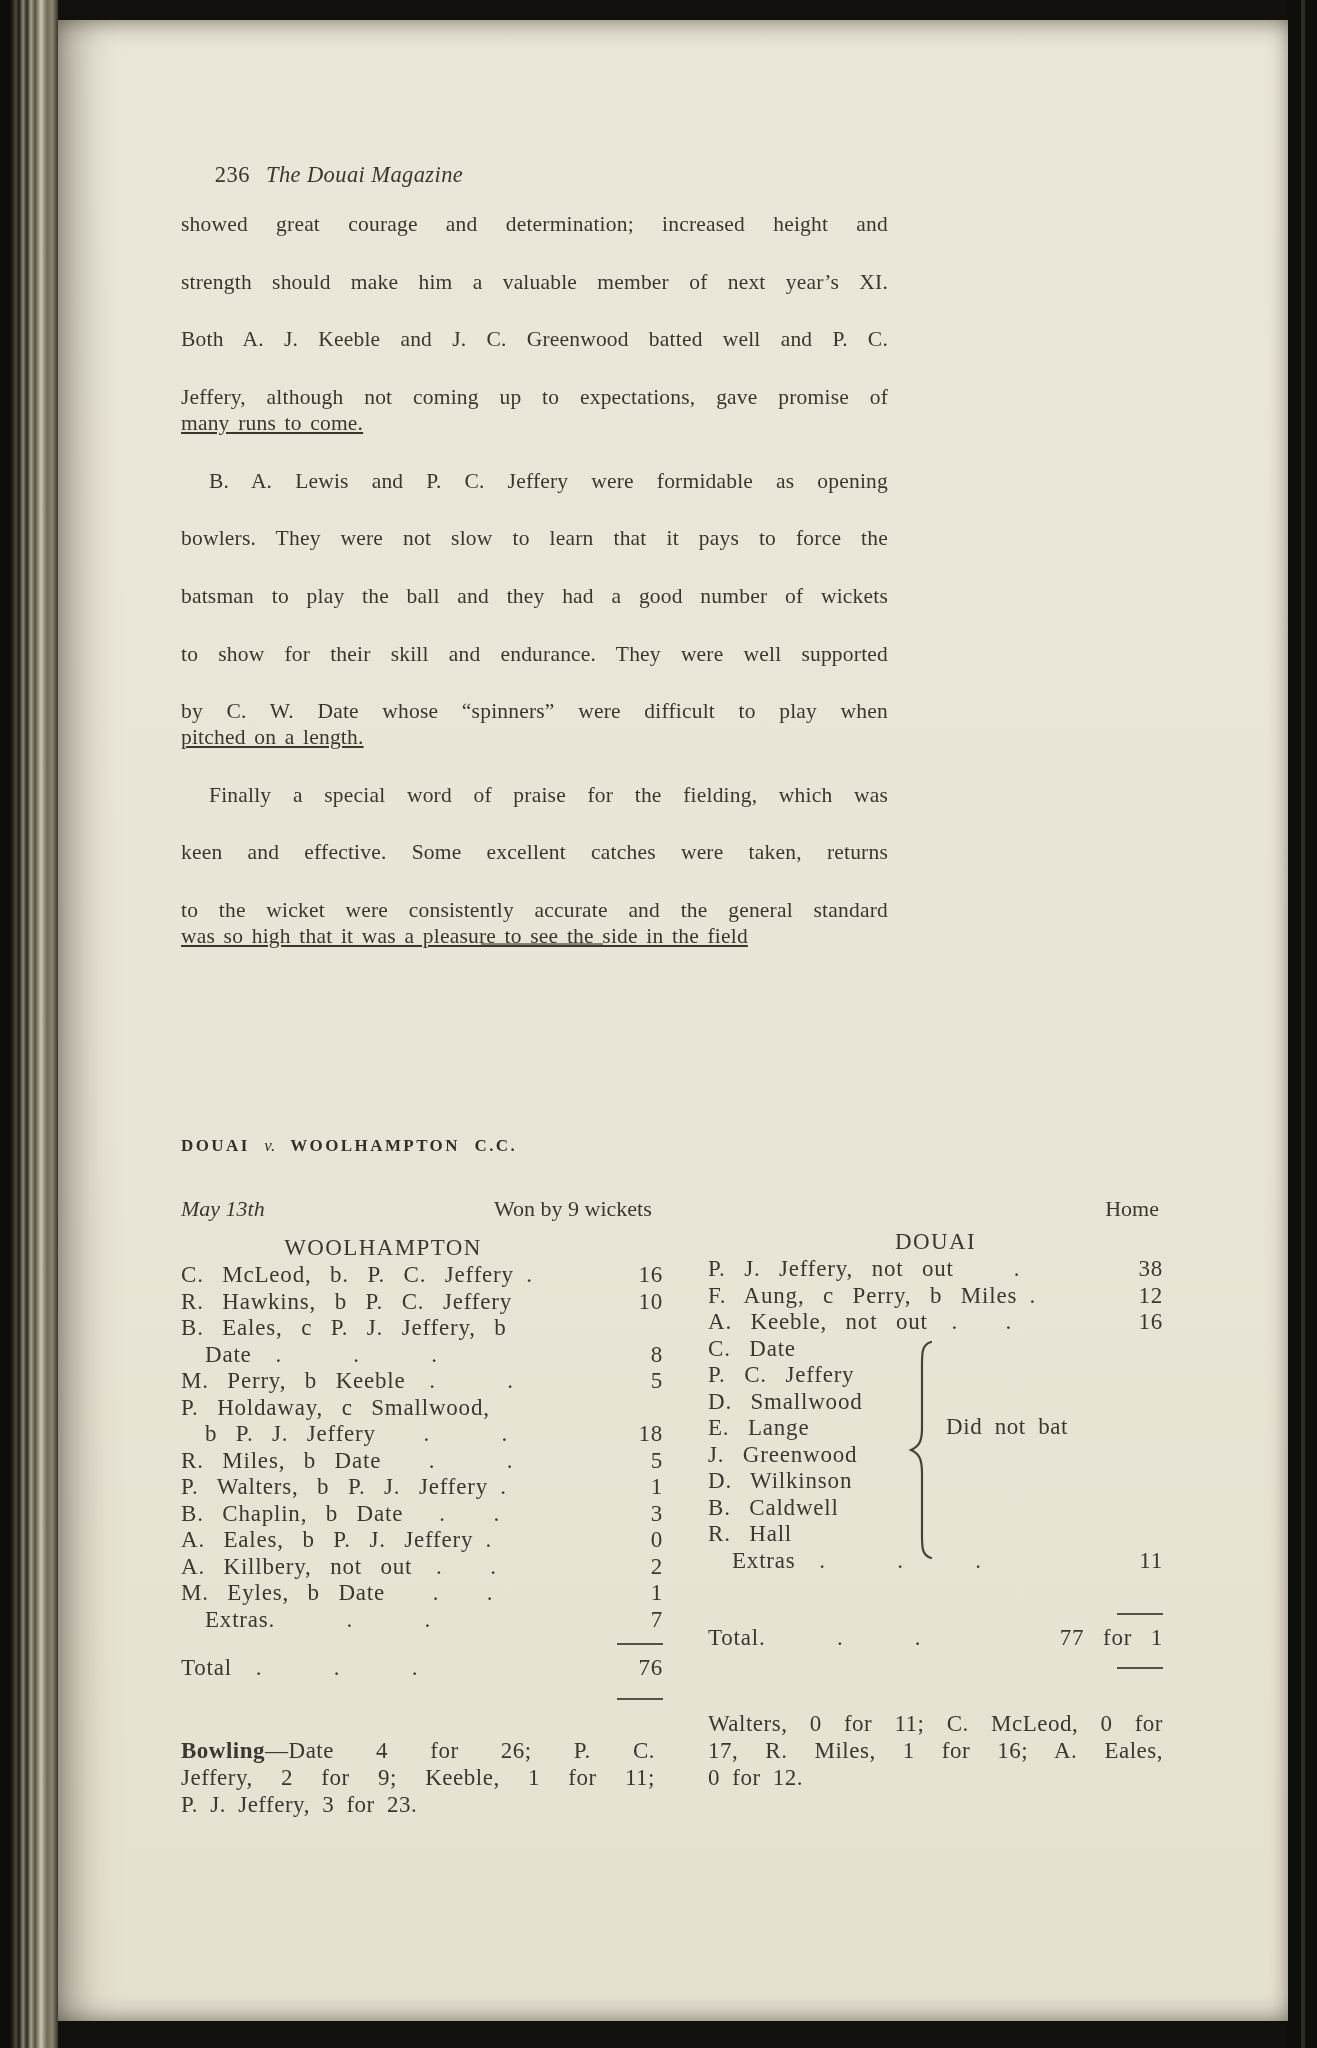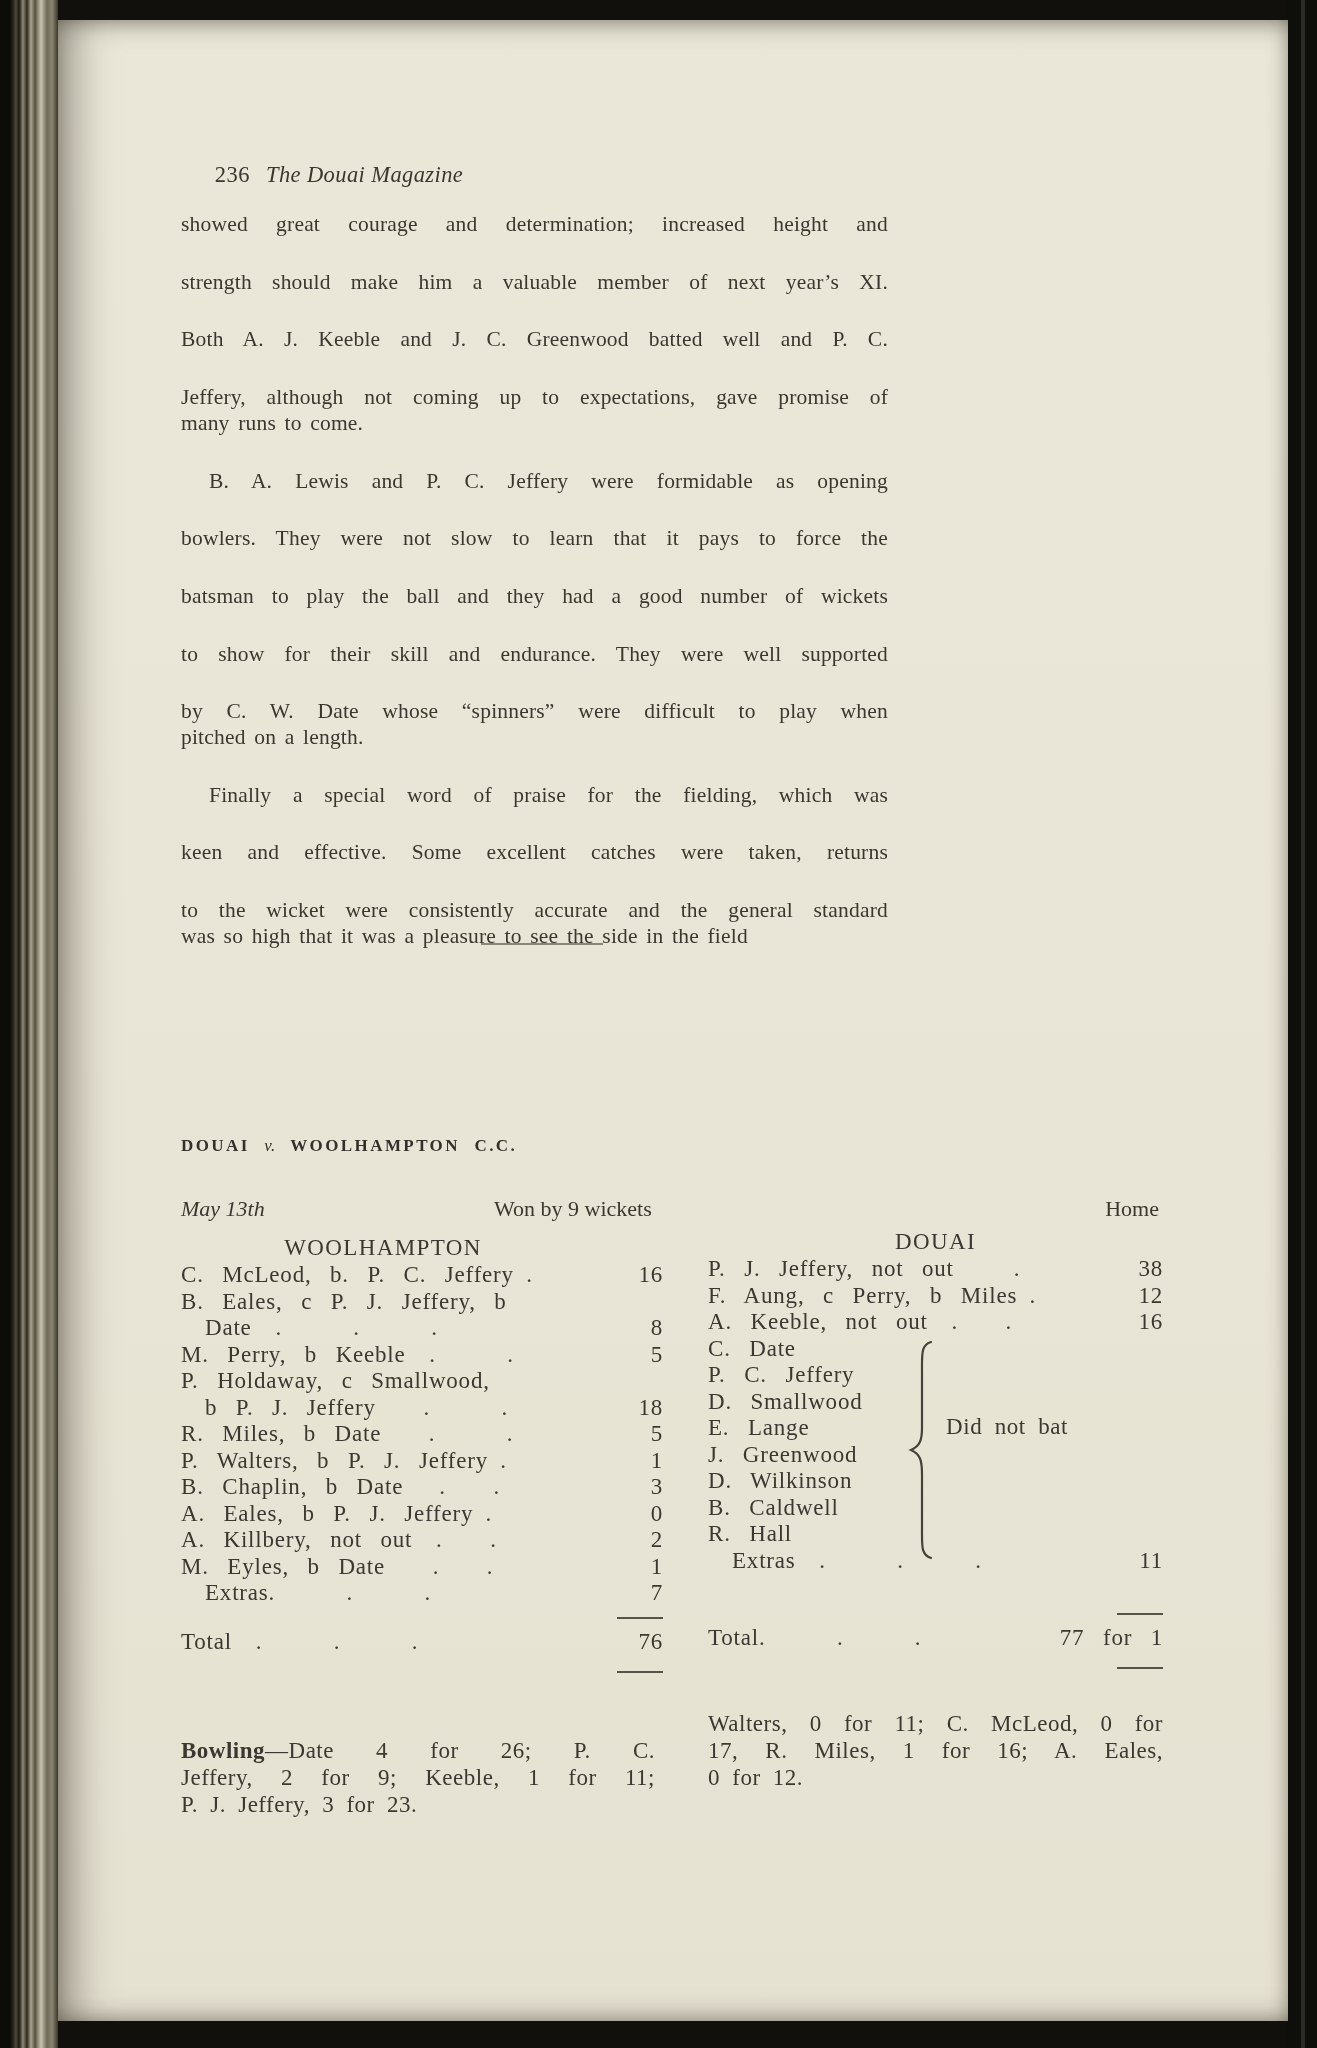--- a/index.html
+++ b/index.html
@@ -26,21 +26,21 @@
 
   
   .runhead{left:123px;top:116px;font-size:22.5px;white-space:pre;}
   .pagenum{letter-spacing:.5px;}
   .headtitle{font-style:italic;margin-left:16px;letter-spacing:.4px;}
 
   
   .bodyblock{left:123px;top:160px;width:707px;font-size:21.5px;line-height:25.7px;
     word-spacing:3px;letter-spacing:.2px;}
   .bl{text-align:justify;text-align-last:justify;margin-top:32px;}
-  .bl-last{text-align:left;}
+  .bl-last{text-align:left;text-decoration:underline;}
   .ind1{text-indent:28px;}
 
   
   .divider{left:423px;top:923px;width:122px;height:0;border-top:2px solid #8a8578;}
 
   
   .mtitle{left:123px;top:1116px;width:982px;text-align:left;font-weight:bold;
     font-size:17px;letter-spacing:2.4px;word-spacing:8px;color:#33302a;}
   .mtitle .vs{font-weight:normal;font-style:italic;letter-spacing:.5px;}
   .meta{left:123px;top:1176px;width:982px;height:28px;font-size:22px;}
@@ -129,20 +129,25 @@
 
     <div class="abs innings inn-left">
       <div class="innings-heading">WOOLHAMPTON</div>
 
       <div class="srow">
           <span class="bname">C. McLeod, b. P. C. Jeffery</span>
           <span class="bdots"> .</span>
           <span class="bscore">16</span>
         </div>
       <div class="srow">
+          <span class="bname">R. Hawkins, b P. C. Jeffery</span>
+          <span class="bdots"></span>
+          <span class="bscore">10</span>
+        </div>
+      <div class="srow">
           <span class="bname">B. Eales, c P. J. Jeffery, b</span>
           <span class="bdots"></span>
           <span class="bscore"></span>
         </div>
       <div class="srow">
           <span class="bname ind">Date</span>
           <span class="bdots"> .   .   .</span>
           <span class="bscore">8</span>
         </div>
       <div class="srow">

